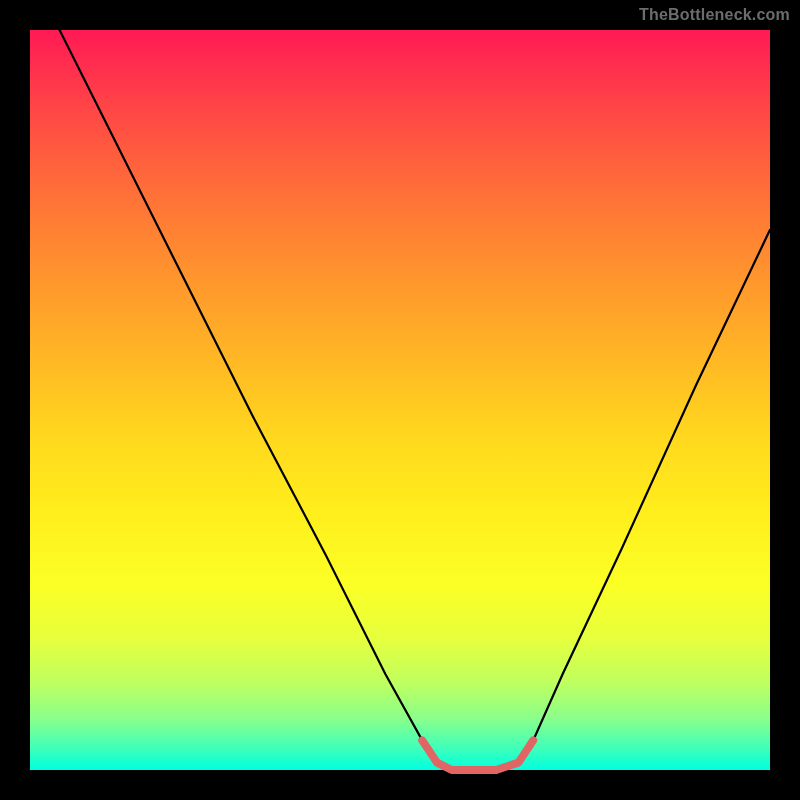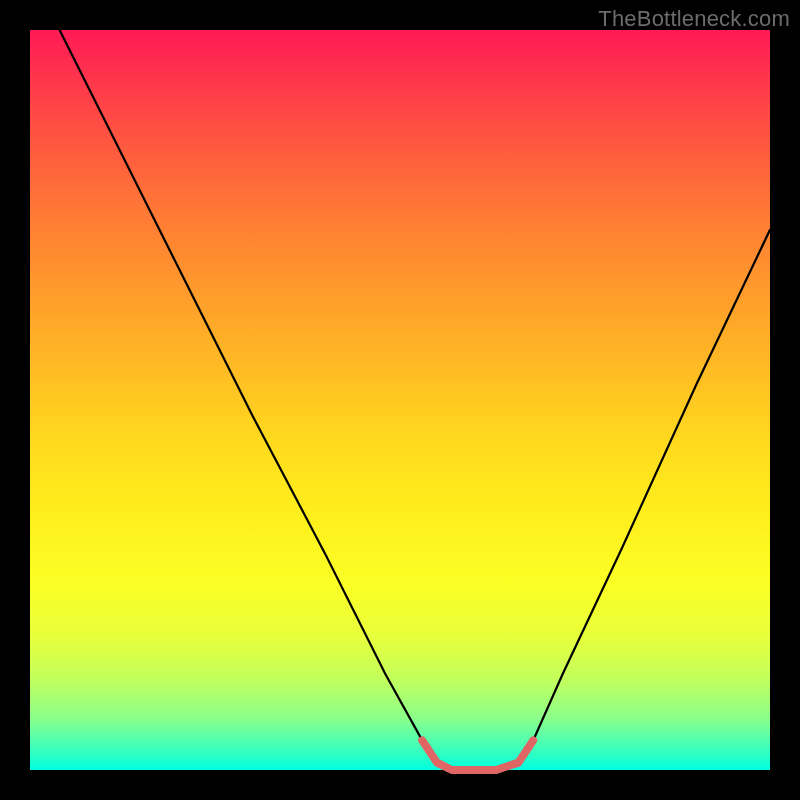--- a/index.html
+++ b/index.html
@@ -32,22 +32,22 @@
       #8bff8b 93%,
       #40ffb9 97%,
       #00ffe0 100%
     );
   }
   .watermark {
     position: absolute;
     top: 6px;
     right: 10px;
     font-family: Arial, Helvetica, sans-serif;
-    font-size: 22px;
-    font-weight: 400;
+    font-size: 16px;
+    font-weight: 700;
     color: #6c6c6c;
     letter-spacing: 0.2px;
   }
   svg.curve {
     position: absolute;
     left: 0;
     top: 0;
   }
 </style>
 </head>

